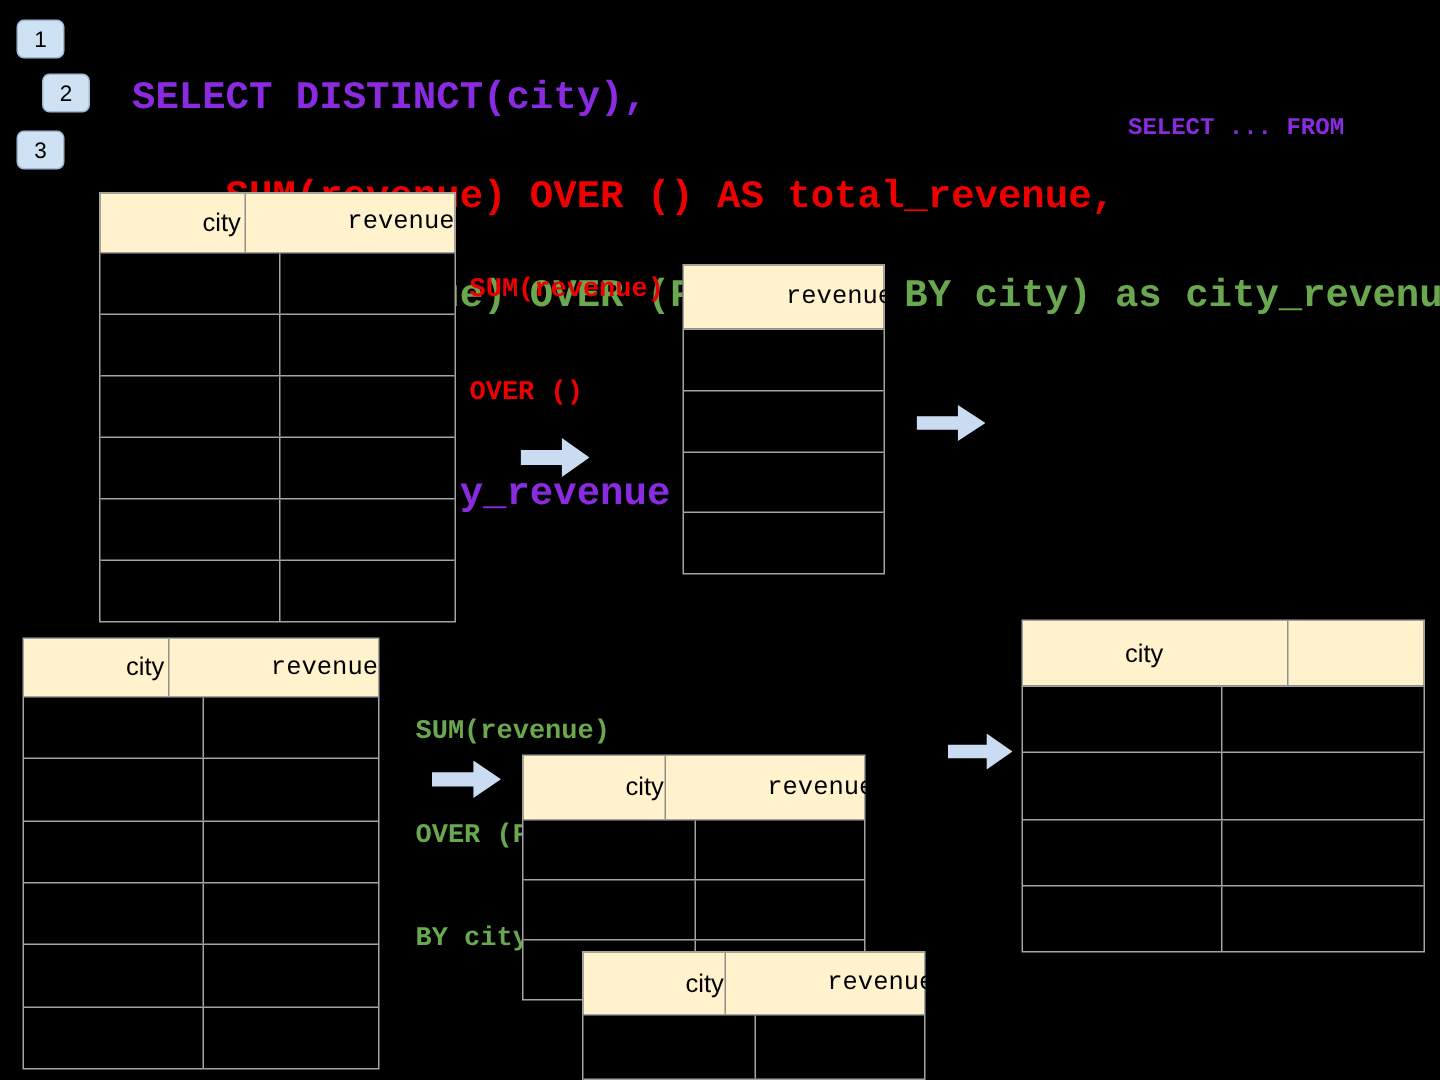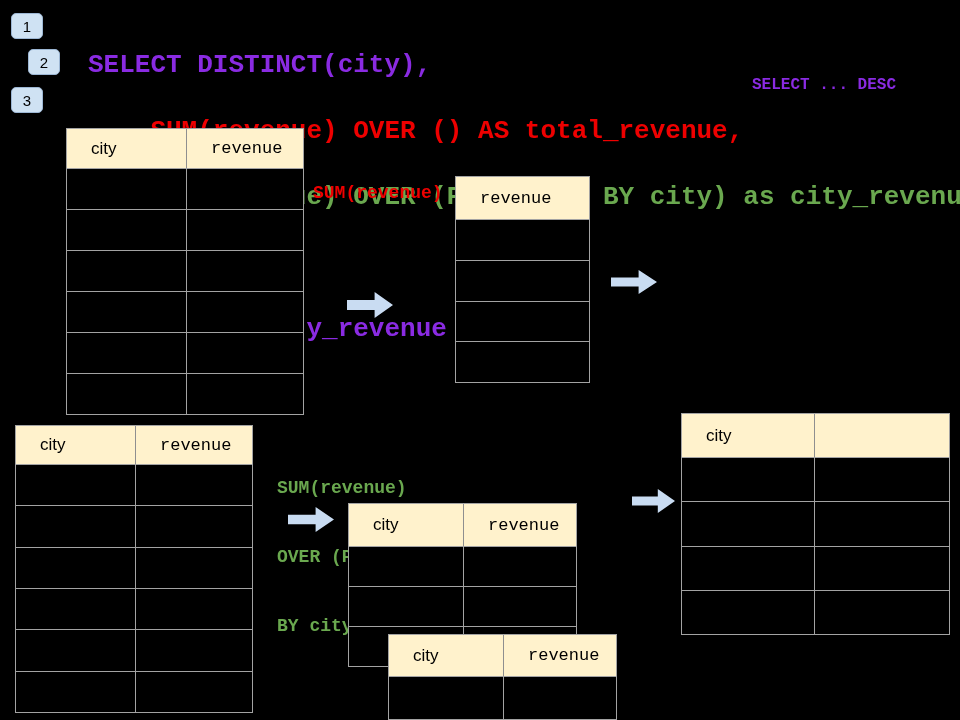--- a/index.html
+++ b/index.html
@@ -17,21 +17,21 @@
   .code-ann-red{left:313px;top:136px;font-size:18px;line-height:23px;}
   .code-ann-green{left:277px;top:431px;font-size:18px;line-height:23px;}
   .purple{color:#8a2be2;}
   .red{color:#ee0000;}
   .green{color:#6aa84f;}
   
   .tbl{position:absolute;display:flex;flex-direction:column;background:#000;
        border:1px solid #a3a3a3;box-sizing:border-box;}
   .thead{display:flex;background:#fff2cc;}
   .th{display:flex;align-items:center;padding-left:24px;box-sizing:border-box;
-      font:17px "Liberation Sans",sans-serif;color:#000;}
+      font:17px "Liberation Sans",sans-serif;color:#000;margin-left:44px;}
   .th.div{border-right:1px solid #8f8f8f;}
   .trow{display:flex;flex:1;border-top:1px solid #a3a3a3;}
   .td{box-sizing:border-box;}
   .td.div{border-right:1px solid #a3a3a3;}
   .grow{flex:1;font-family:Liberation Mono, monospace;}
   
   .arrow{position:absolute;background:#c9dcf2;
          clip-path:polygon(0 31%,60% 31%,60% 0,100% 50%,60% 100%,60% 69%,0 69%);}
 </style>
 </head>
@@ -45,25 +45,26 @@
 
   <div class="code code-main">
     <div class="purple">SELECT DISTINCT(city),</div>
     <div class="red">    SUM(revenue) OVER () AS total_revenue,</div>
     <div class="green">    SUM(revenue) OVER (PARTITION BY city) as city_revenue</div>
     <div class="purple">  FROM rides</div>
     <div class="purple">  ORDER by city_revenue DESC;</div>
   </div>
 
   <div class="code code-note purple">
-    <div>SELECT ... DESC</div>
+    <div>SELECT ... FROM</div>
   </div>
 
   <div class="code code-ann-red red">
     <div>SUM(revenue)</div>
+    <div>OVER ()</div>
   </div>
 
   <div class="code code-ann-green green">
     <div>SUM(revenue)</div>
     <div>OVER (PARTITION</div>
     <div>BY city)</div>
   </div>
 
   <div class="tbl" style="left:66px;top:128px;width:238px;height:287px;">
     <div class="thead" style="height:39px;">

